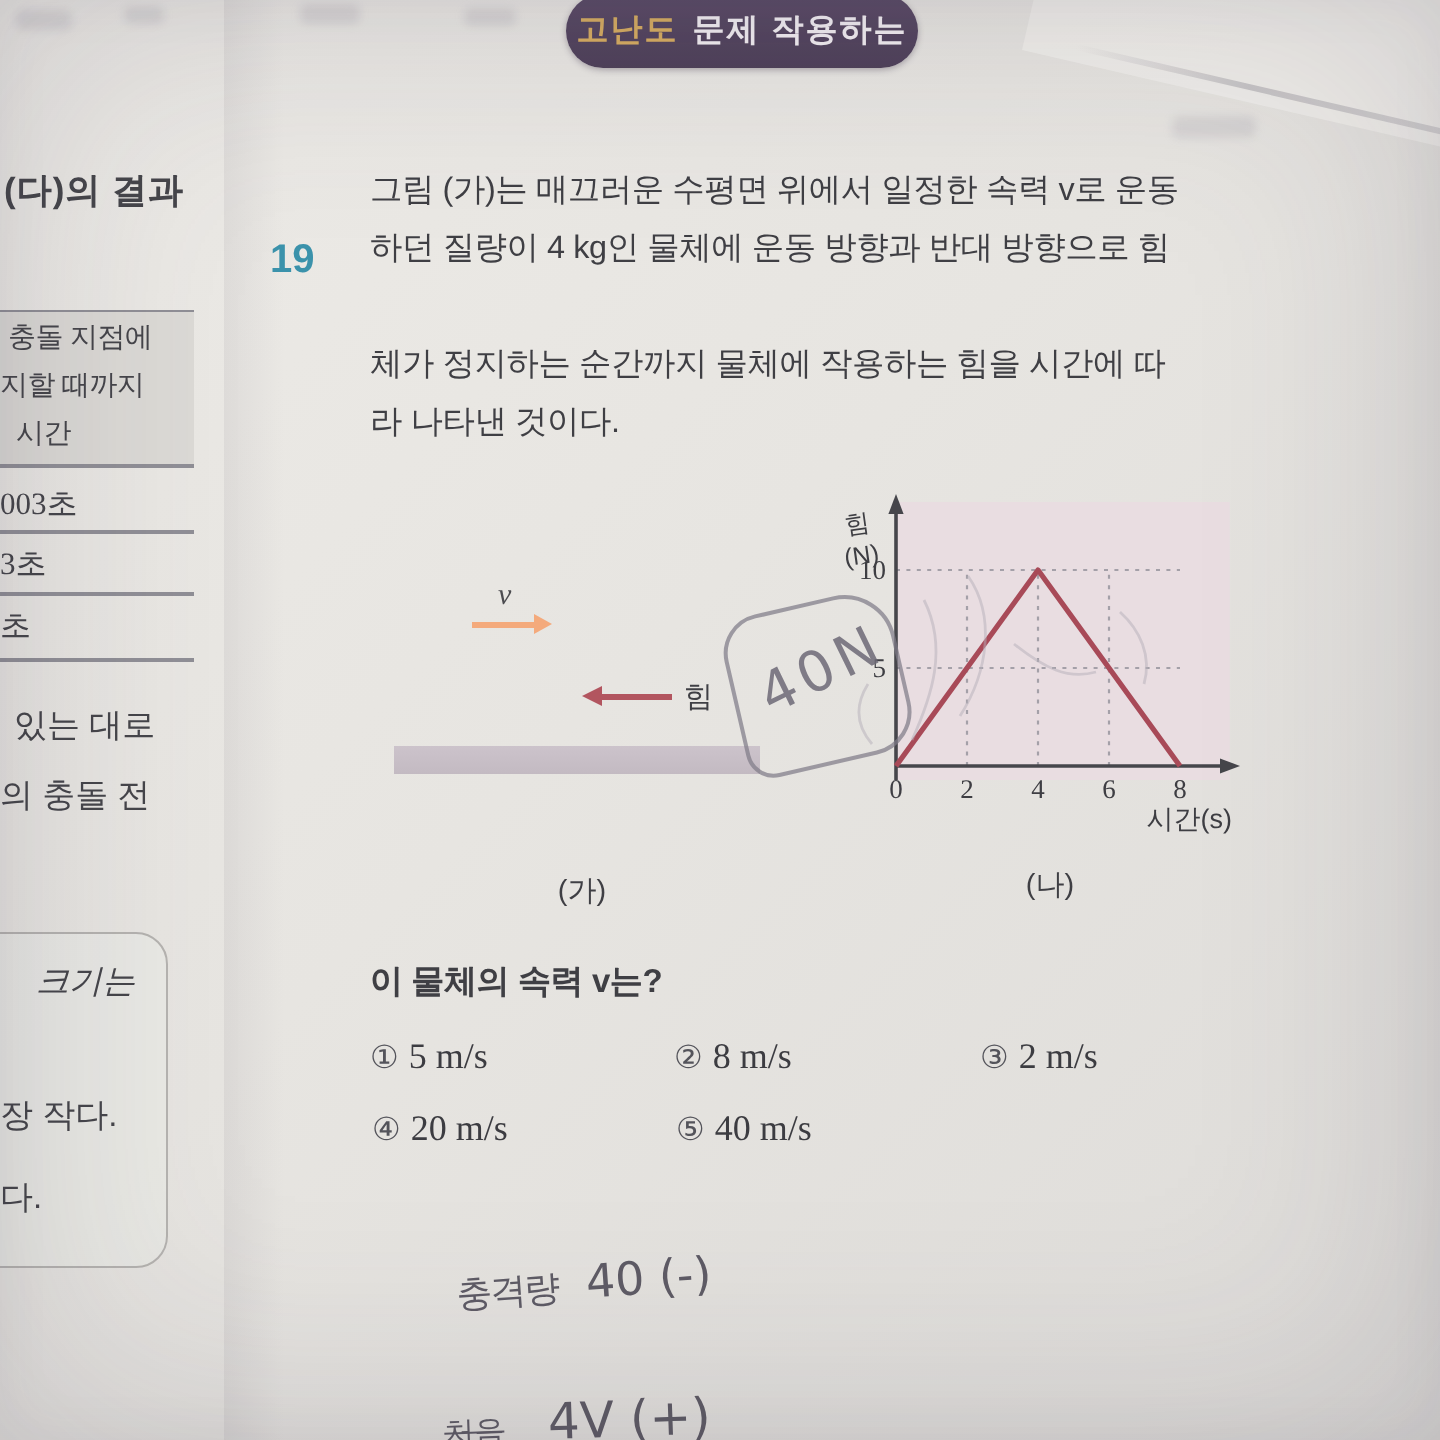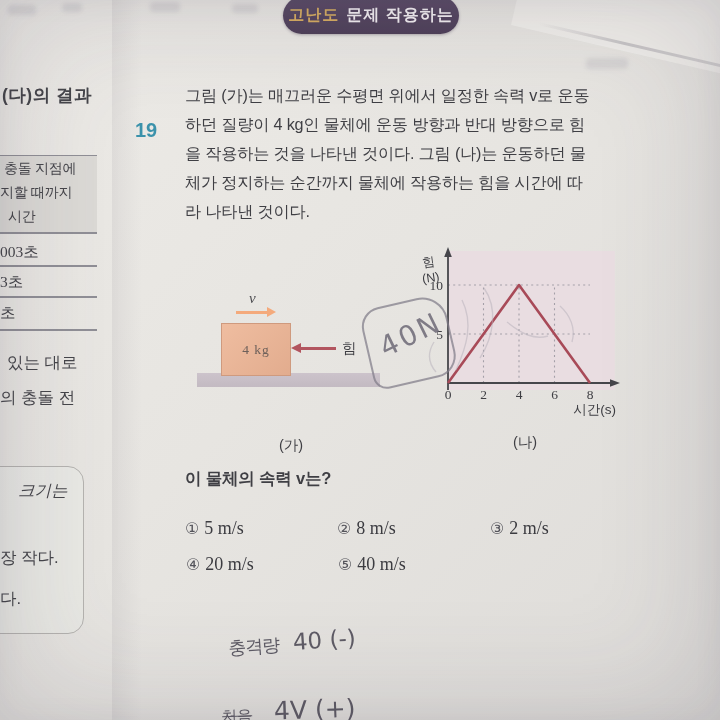--- a/index.html
+++ b/index.html
@@ -62,21 +62,21 @@
     border:2.5px solid rgba(128,124,136,.72); border-radius:20px 26px 22px 14px;
     transform:rotate(-13deg);}
   .pencil-box span{display:block; transform:rotate(-13deg) translate(8px,16px);
     font-family:"DejaVu Sans", sans-serif; font-size:28px; letter-spacing:3px; color:rgba(108,104,118,.85);}
   .hw{font-family:"DejaVu Sans", sans-serif; color:#5e5b65; z-index:3; white-space:nowrap;}
   .hw1{left:228px; top:629px; transform:rotate(-4deg); font-size:23px;}
   .hw1 .hw-small{font-size:18px; letter-spacing:-1px; margin-right:14px;}
   .hw2{left:222px; top:696px; transform:rotate(-2deg); font-size:25px;}
   .hw2 .hw-small{font-size:15px; text-decoration:line-through; margin-right:22px;}
   
-  .question{left:185px; top:468px; font-size:16.5px; font-weight:600; letter-spacing:-0.2px; z-index:2;}
+  .question{left:185px; top:480px; font-size:16.5px; font-weight:600; letter-spacing:-0.2px; z-index:2;}
   .choice{font-family:"Liberation Serif", serif; font-size:18px; color:#3c3c41; z-index:2; white-space:nowrap;}
   .choice .mk{font-family:"DejaVu Sans", sans-serif; font-size:16px; color:#54545b; margin-right:5px;}
   
   #graph{left:410px; top:242px; z-index:2;}
 </style>
 </head>
 <body>
 
 <div id="photo">
 
@@ -110,28 +110,24 @@
   <div class="abs lc lc-boxtext" style="left:0;top:588px;">다.</div>
 
   <div class="abs badge">
     <span class="hl">고난도</span>
     <span class="bl">문제 작용하는</span>
   </div>
 
   <div class="abs pnum">19</div>
   <div class="abs pline" style="top:85px;">그림 (가)는 매끄러운 수평면 위에서 일정한 속력 v로 운동</div>
   <div class="abs pline" style="top:114px;">하던 질량이 4 kg인 물체에 운동 방향과 반대 방향으로 힘</div>
-  <div class="abs pline" style="top:143px;">을 작용하는 것을 나타낸 것이다. 그림 (나)는 운동하던 물</div>
   <div class="abs pline" style="top:172px;">체가 정지하는 순간까지 물체에 작용하는 힘을 시간에 따</div>
   <div class="abs pline" style="top:201px;">라 나타낸 것이다.</div>
 
   <div class="abs ground"></div>
-  <div class="abs block">
-    <span>4 kg</span>
-  </div>
   <div class="abs v-label">v</div>
   <div class="abs v-shaft"></div>
   <div class="abs v-head"></div>
   <div class="abs f-shaft"></div>
   <div class="abs f-head"></div>
   <div class="abs f-label">힘</div>
   <div class="abs cap" style="left:266px;top:436px;">(가)</div>
 
   <div class="abs pencil-box">
     <span>40N</span>

